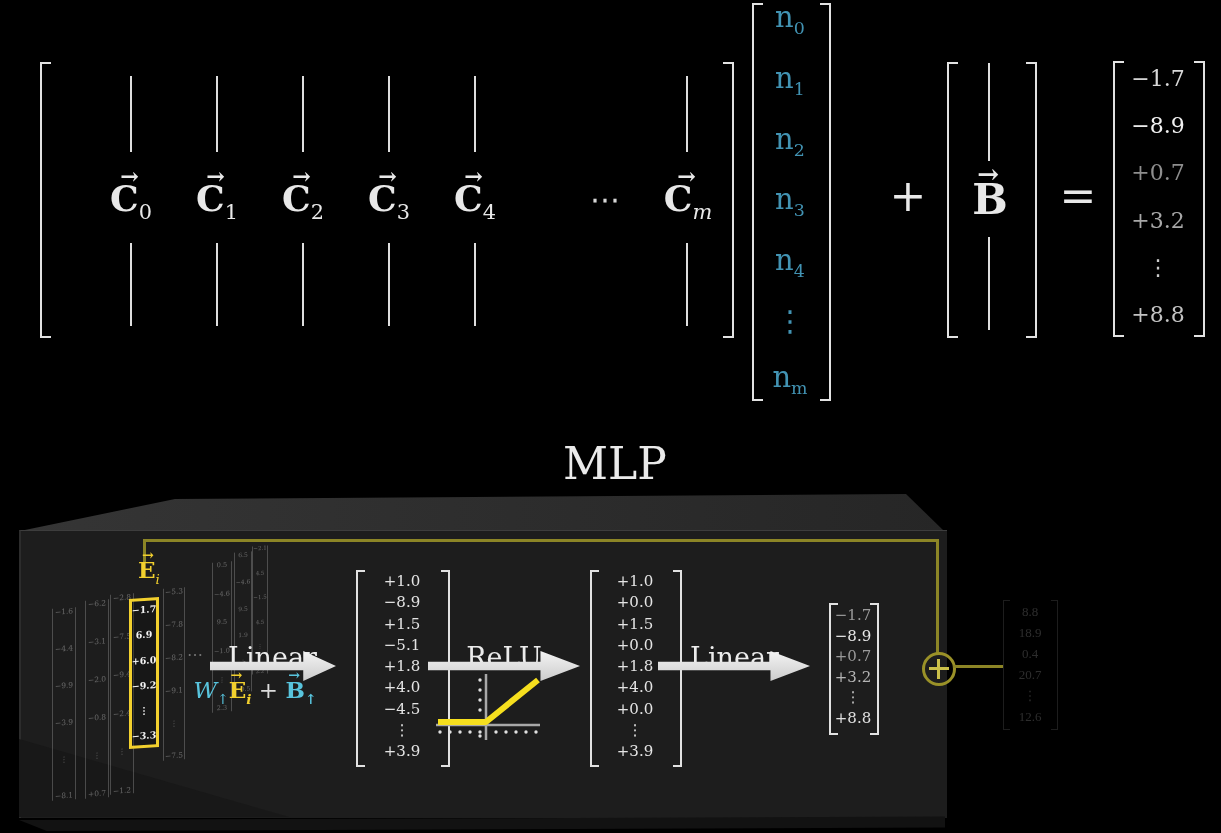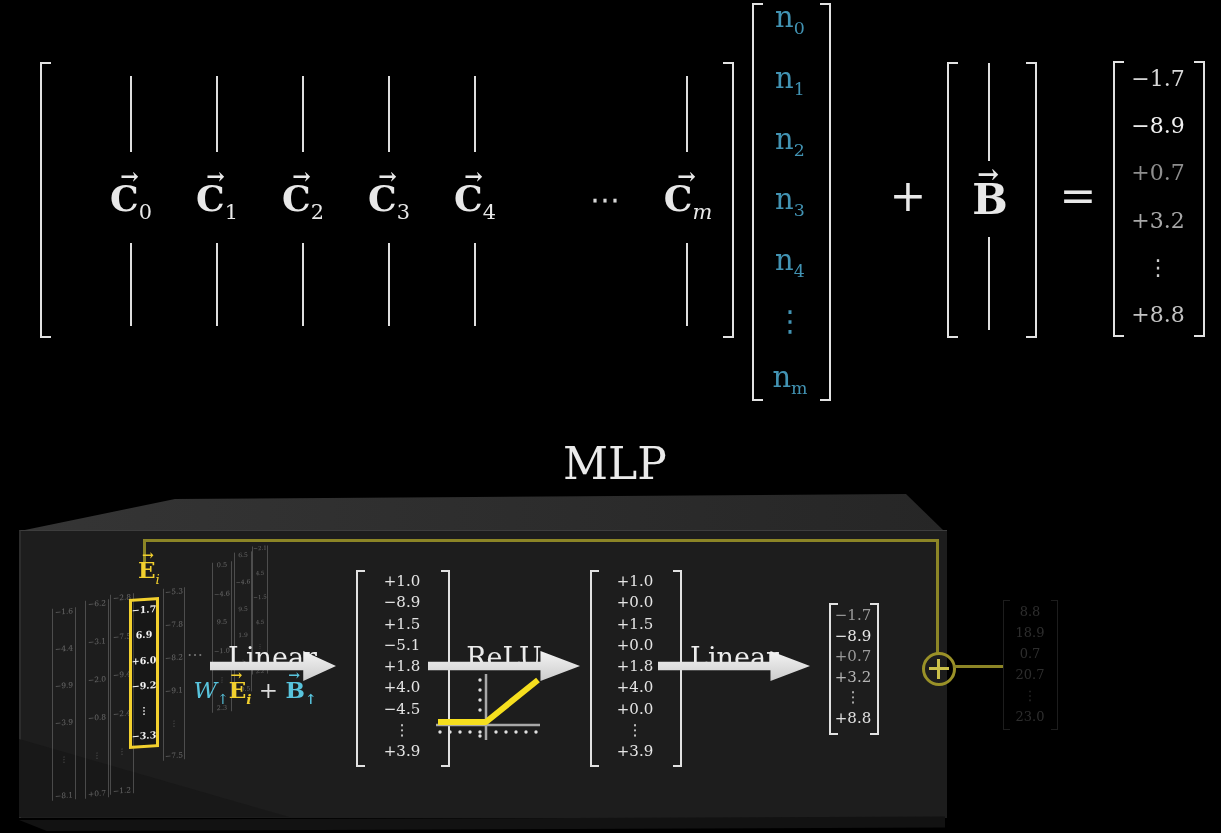--- a/index.html
+++ b/index.html
@@ -31,21 +31,21 @@
   .steplabel{position:absolute;font-size:27px;color:#ececec;text-align:center;margin-top:25px;}
   .bigarrow{position:absolute;height:30px;background:linear-gradient(#f4f4f4,#cccccc);
             clip-path:polygon(0 36%,74% 36%,74% 0,100% 50%,74% 100%,74% 64%,0 64%);}
   .formula{position:absolute;font-size:23px;text-align:center;white-space:nowrap;}
   .formula sub{font-size:0.6em;}
   .smallvec{font-size:15px;color:#e4e4e4;}
   .faintcol{position:absolute;display:flex;flex-direction:column;justify-content:space-between;
             align-items:center;font-size:7.5px;color:rgba(205,205,205,0.42);
             border-left:1.5px solid rgba(170,170,170,0.35);border-right:1.5px solid rgba(170,170,170,0.35);
             transform:skewY(-4deg);}
-  .ghostvals .vrow{color:rgba(150,150,150,0.30);}
+  .ghostvals .vrow{color:rgba(150,150,150,0.30);font-family:Liberation Serif, serif;}
   .ecol{position:absolute;border:3px solid #f2d02e;display:flex;flex-direction:column;
         justify-content:space-between;align-items:center;font-size:9.5px;font-weight:bold;
         color:#f2f2f2;transform:skewY(-4deg) ;background:rgba(10,10,10,0.3);}
   .elabel{position:absolute;font-size:23px;font-weight:bold;color:#f2d02e;}
   .resline{position:absolute;background:#8c8526;}
   .oplus{position:absolute;width:28px;height:28px;border:3px solid #9a9128;border-radius:50%;}
   .oplus .ph,.oplus .pv{position:absolute;background:#cbc04a;}
   .oplus .ph{left:4px;right:4px;top:12px;height:3px;}
   .oplus .pv{top:4px;bottom:4px;left:12px;width:3px;}
   .mdots{position:absolute;font-size:30px;color:#d8d8d8;text-align:center;}
@@ -296,19 +296,19 @@
         <div class="vrow" style="color: rgb(181, 181, 181);">+3.2</div>
         <div class="vrow" style="color: rgb(200, 200, 200);">⋮</div>
         <div class="vrow" style="color: rgb(224, 224, 224);">+8.8</div>
       </div>
 
     <div class="bk l ghost" style="left:1003px;top:600px;height:128px;"></div>
     <div class="bk r ghost" style="left:1051px;top:600px;height:128px;"></div>
     <div class="vcol smallvec ghostvals" style="left:1003px;top:605px;width:54px;height:118px;font-size:13px;">
         <div class="vrow">8.8</div>
         <div class="vrow">18.9</div>
-        <div class="vrow">0.7</div>
+        <div class="vrow">0.4</div>
         <div class="vrow">20.7</div>
         <div class="vrow">⋮</div>
-        <div class="vrow">23.0</div>
+        <div class="vrow">12.6</div>
       </div>
   </div>
 </div>
 
 </body></html>

